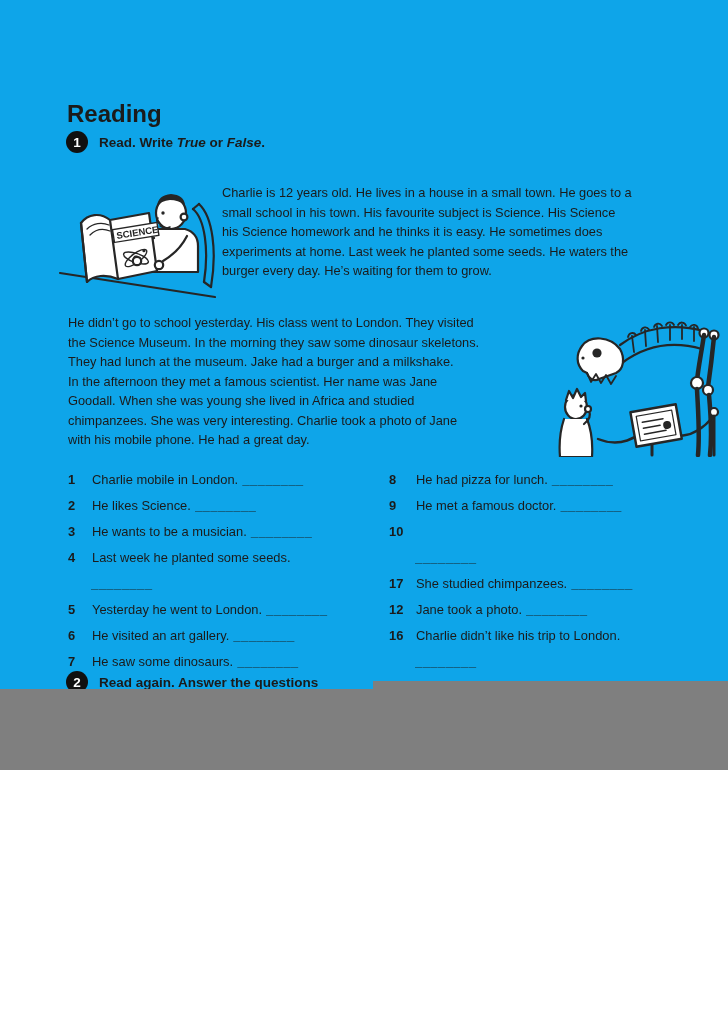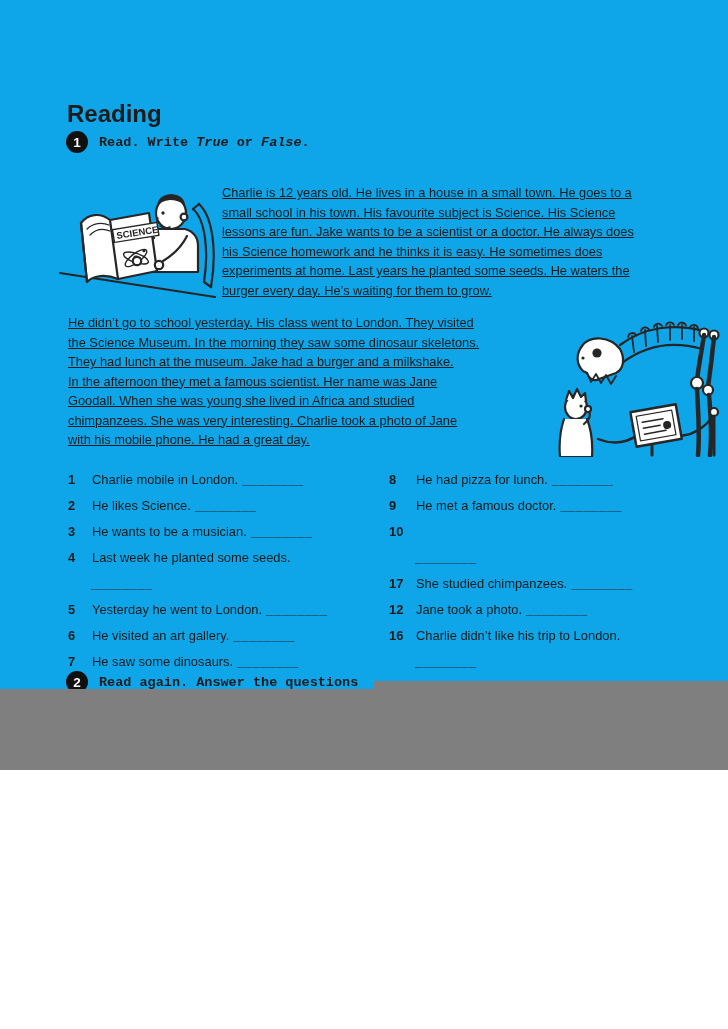--- a/index.html
+++ b/index.html
@@ -19,24 +19,24 @@
   .ex-header{display:flex;align-items:center;gap:11px;}
   .ex1-header{left:66px;top:131px;}
   .ex2-header{left:66px;top:671px;}
   .num-circle{
     width:22px;height:22px;border-radius:50%;
     background:#101010;color:#ffffff;
     font-size:13.5px;font-weight:700;
     display:flex;align-items:center;justify-content:center;
     flex:0 0 22px;
   }
-  .instr{font-size:13.5px;font-weight:700;white-space:nowrap;font-family:Liberation Mono, monospace;}
+  .instr{font-size:13.5px;font-weight:700;white-space:nowrap;}
   .instr .it{font-style:italic;}
   .para{font-size:12.8px;line-height:19.5px;}
-  .para .pline{white-space:nowrap;text-decoration:underline;}
+  .para .pline{white-space:nowrap;}
   .para1{left:222px;top:183px;}
   .para2{left:68px;top:313px;}
   .qcol{font-size:12.9px;}
   .qcol-left{left:68px;top:466px;}
   .qcol-right{left:389px;top:466px;}
   .qrow{display:flex;align-items:center;height:26px;white-space:nowrap;}
   .qnum{font-weight:700;flex:0 0 24px;}
   .qcol-right .qnum{flex:0 0 27px;}
   .blank{margin-left:5px;letter-spacing:0.5px;font-style:italic;}
   .blank-below{margin-left:0;}
@@ -96,23 +96,22 @@
       </g>
 
       <circle cx="79" cy="85" r="4.2" fill="#ffffff"></circle>
       <circle cx="101" cy="89" r="4.2" fill="#ffffff"></circle>
     </svg>
   </div>
 
   <div class="abs para para1">
     <div class="pline">Charlie is 12 years old. He lives in a house in a small town. He goes to a</div>
     <div class="pline">small school in his town. His favourite subject is Science. His Science</div>
-    <div class="pline">lessons are fun. Jake wants to be a scientist or a doctor. He always does</div>
     <div class="pline">his Science homework and he thinks it is easy. He sometimes does</div>
-    <div class="pline">experiments at home. Last years he planted some seeds. He waters the</div>
+    <div class="pline">experiments at home. Last week he planted some seeds. He waters the</div>
     <div class="pline">burger every day. He’s waiting for them to grow.</div>
   </div>
 
   <div class="abs para para2">
     <div class="pline">He didn’t go to school yesterday. His class went to London. They visited</div>
     <div class="pline">the Science Museum. In the morning they saw some dinosaur skeletons.</div>
     <div class="pline">They had lunch at the museum. Jake had a burger and a milkshake.</div>
     <div class="pline">In the afternoon they met a famous scientist. Her name was Jane</div>
     <div class="pline">Goodall. When she was young she lived in Africa and studied</div>
     <div class="pline">chimpanzees. She was very interesting. Charlie took a photo of Jane</div>

